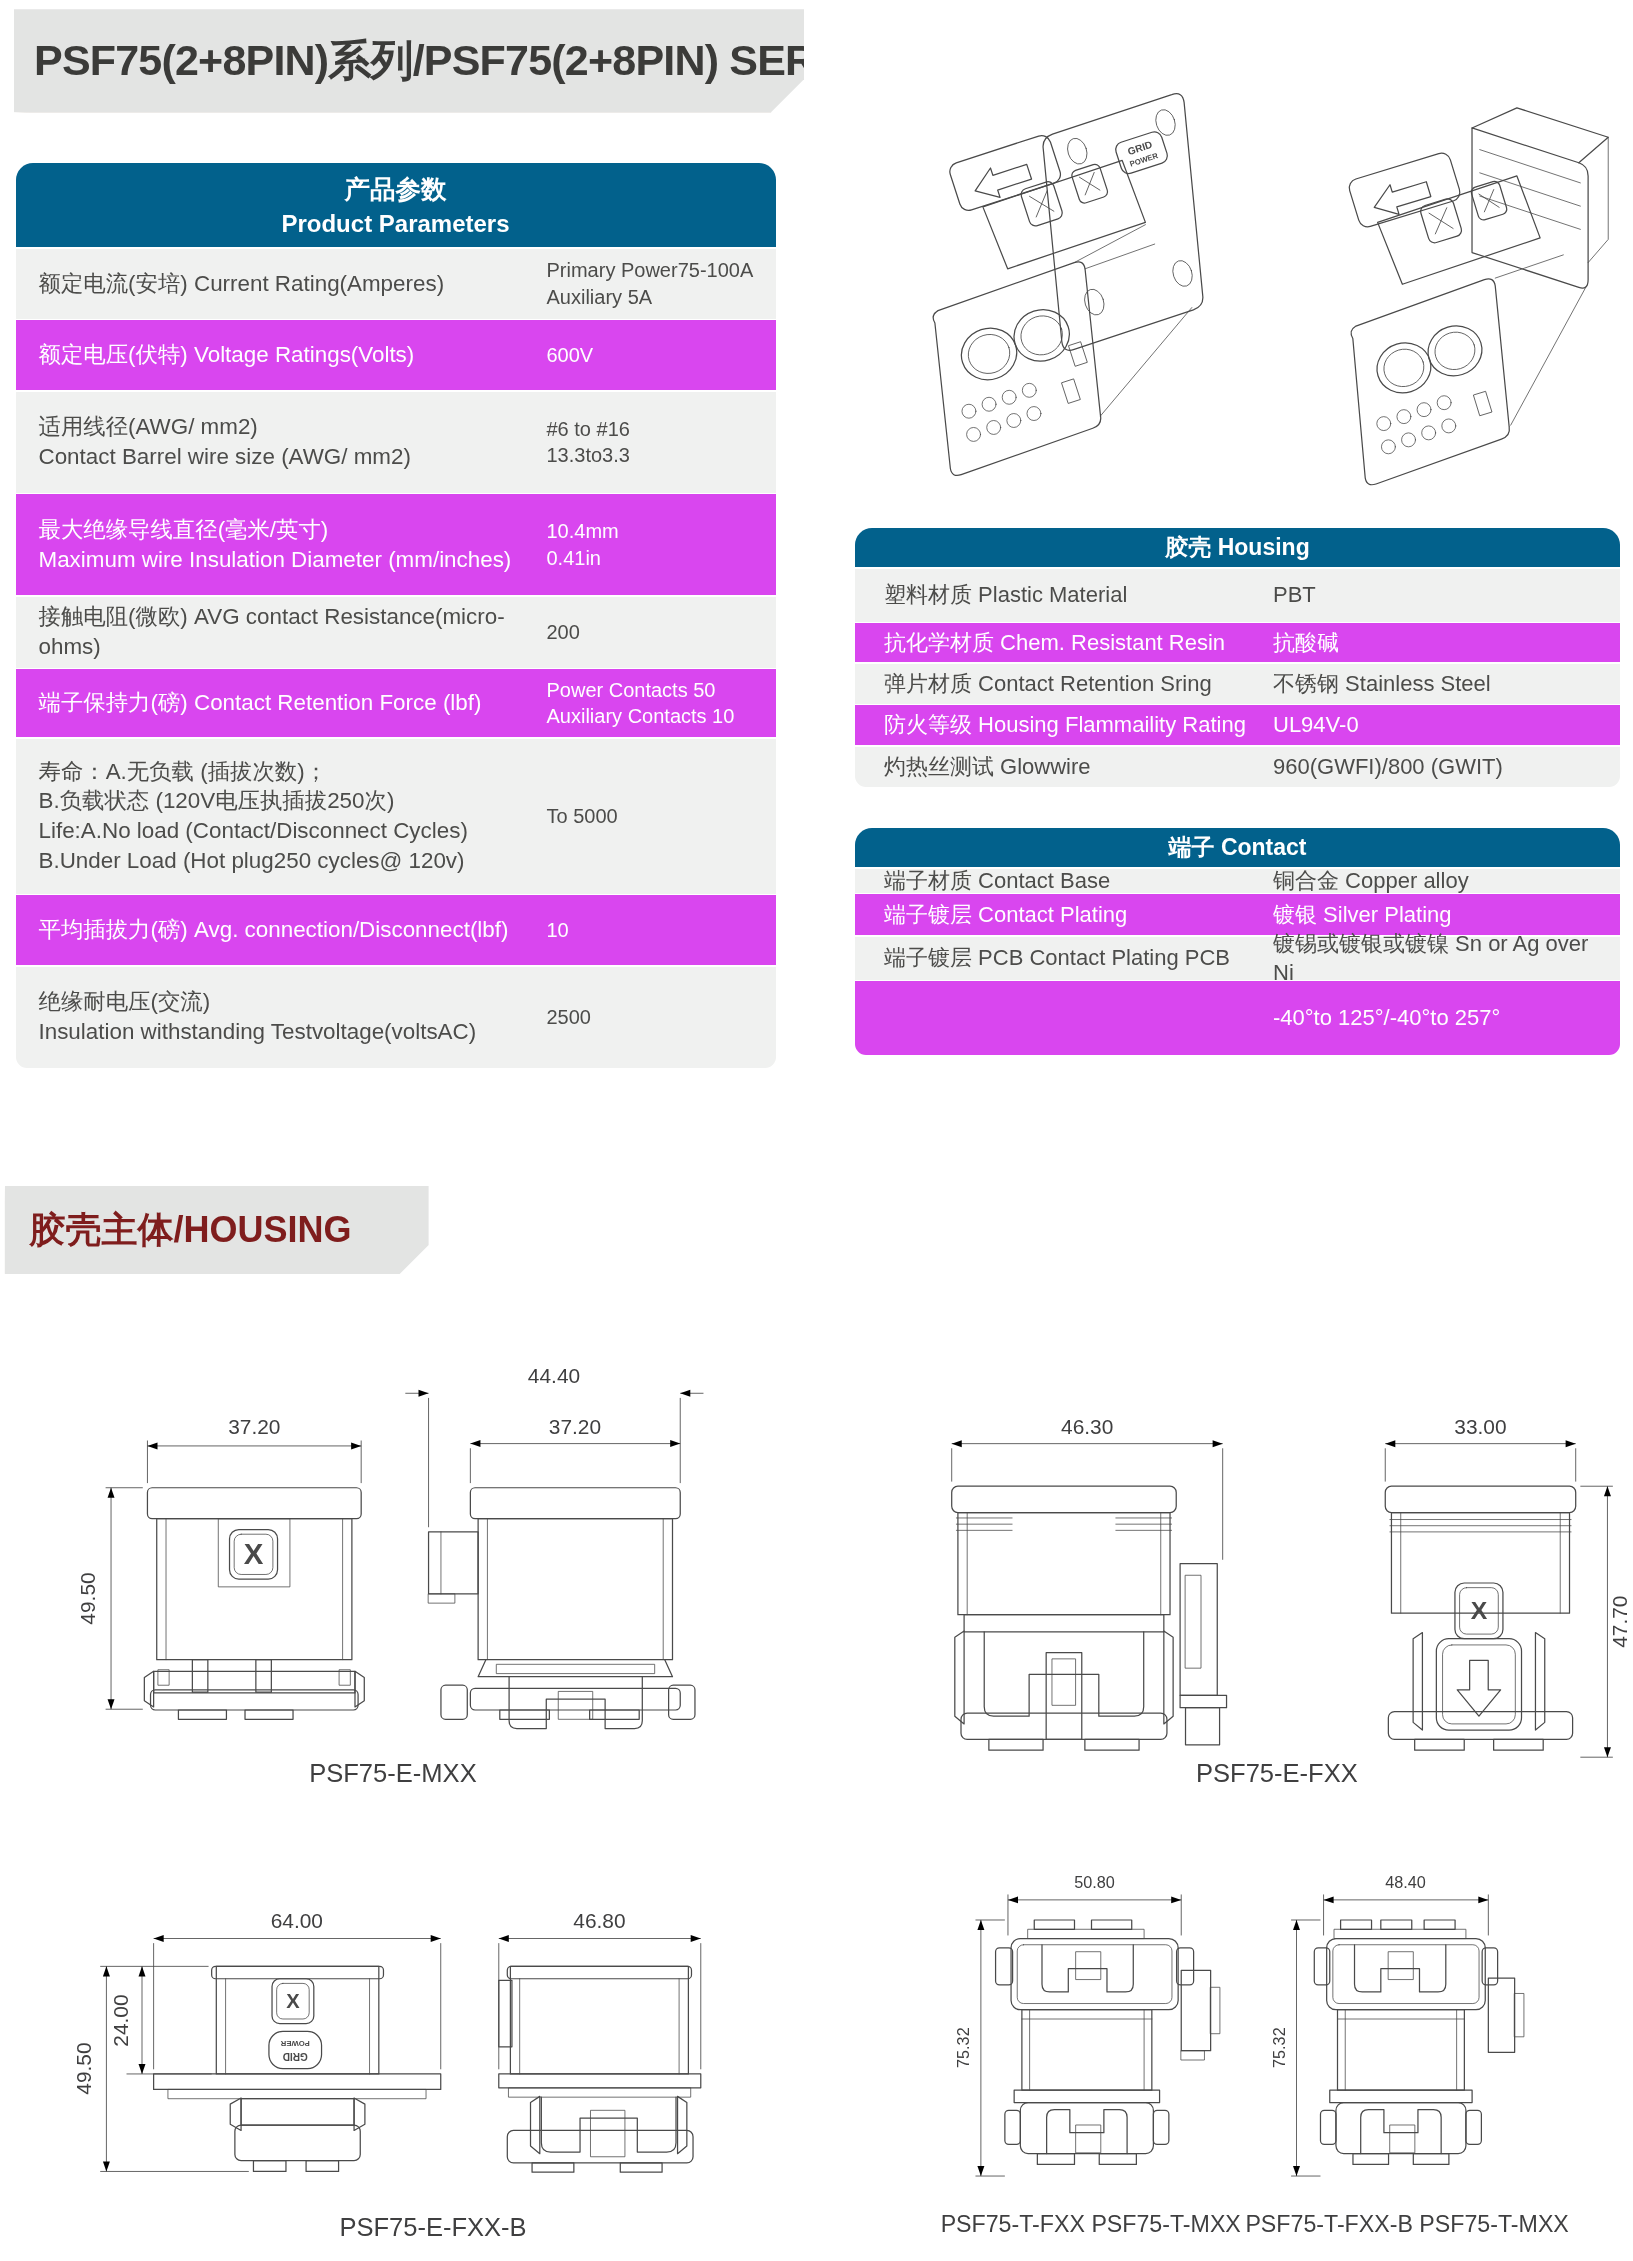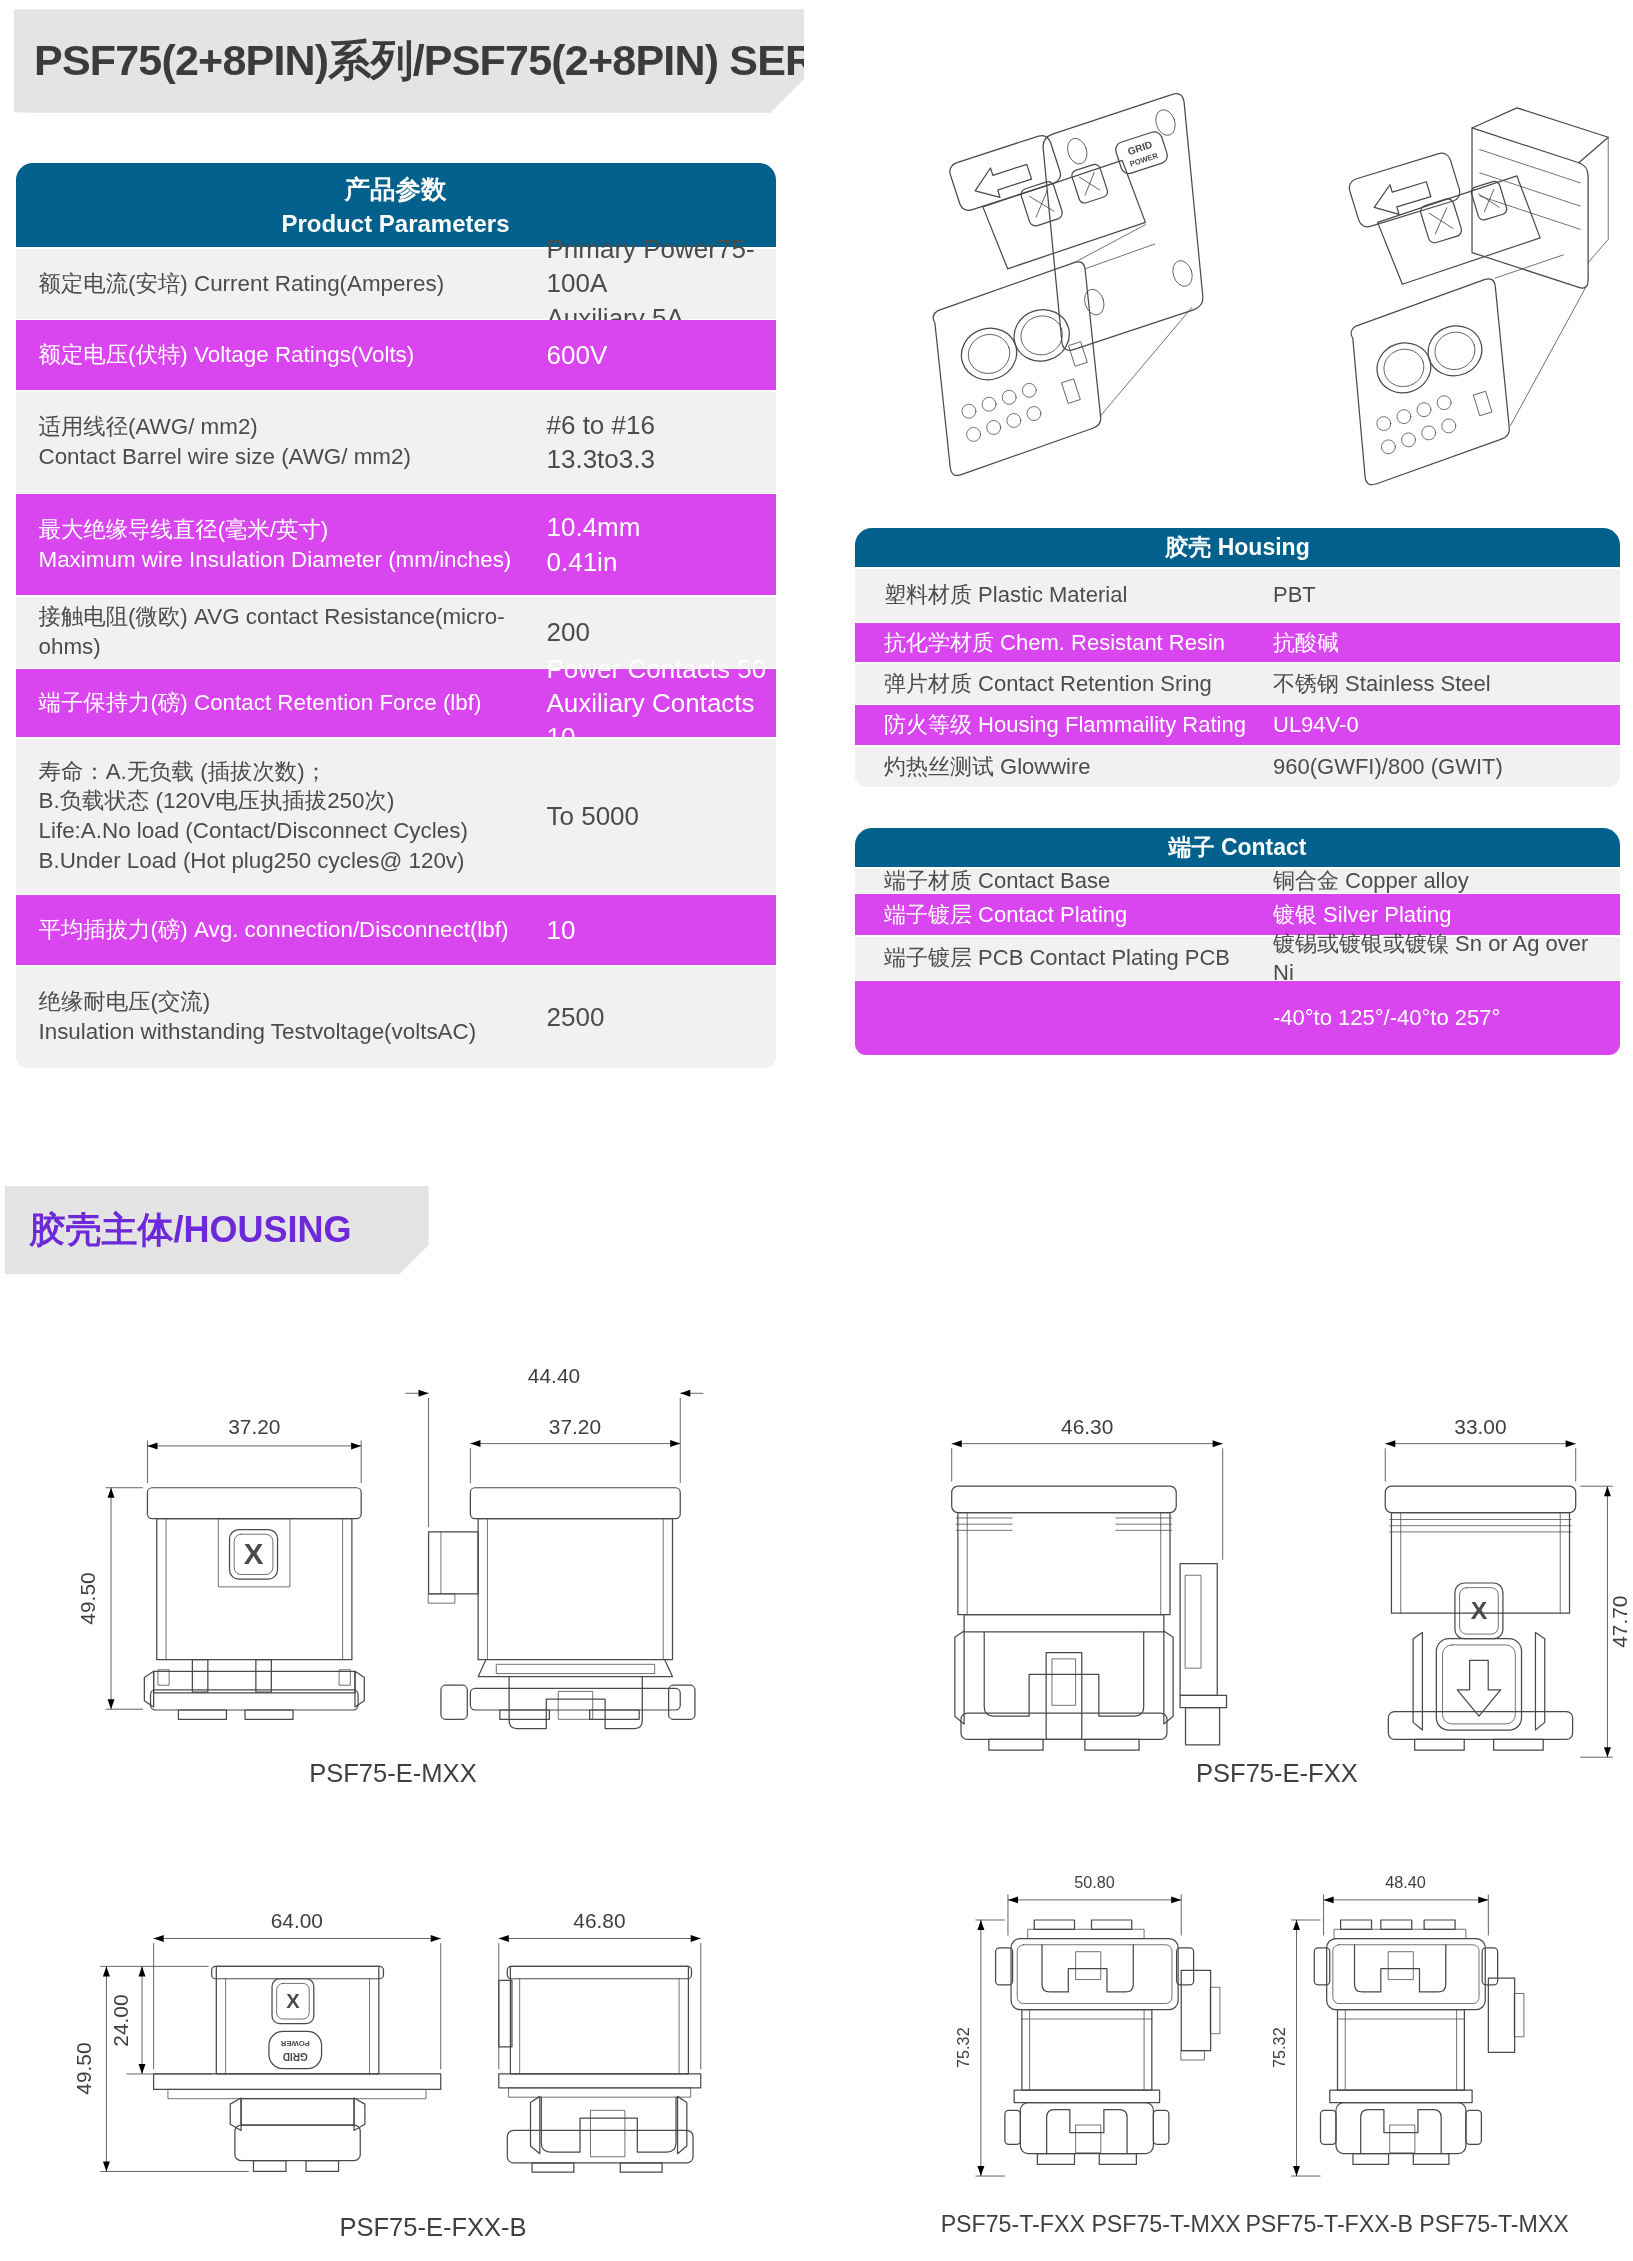--- a/index.html
+++ b/index.html
@@ -7,38 +7,38 @@
         font-family:"Liberation Sans","DejaVu Sans",sans-serif;overflow:hidden;}
 
   
   .banner{position:absolute;background:#E3E4E3;display:flex;align-items:center;
           filter:drop-shadow(5.4px 7px 5.4px rgba(110,92,74,.55));}
   .banner-main{left:14px;top:9.3px;width:790px;height:103px;
           clip-path:polygon(0 0,100% 0,100% calc(100% - 33px),calc(100% - 33px) 100%,0 100%);}
   .banner-main span{padding-left:20px;font-size:43px;font-weight:700;color:#3B3B39;letter-spacing:-0.8px;white-space:nowrap;}
   .banner-housing{left:4.6px;top:1186px;width:424px;height:88px;
           clip-path:polygon(0 0,100% 0,100% calc(100% - 29px),calc(100% - 29px) 100%,0 100%);}
-  .banner-housing span{padding-left:25px;font-size:36px;font-weight:700;color:#6d28d9;white-space:nowrap;}
+  .banner-housing span{padding-left:25px;font-size:36px;font-weight:700;color:#7f1d1d;white-space:nowrap;}
 
   
   .tbl{position:absolute;}
   .trow{position:relative;display:flex;align-items:center;}
   .trow.light{background:#F0F1F0;color:#4C4C4A;}
   .trow.blue{background:#d946ef;color:#ffffff;}
   .thead{background:#02618C;color:#fff;display:flex;flex-direction:column;
          justify-content:center;align-items:center;border-radius:17px 17px 0 0;}
   .cell{white-space:pre-line;line-height:1.32;}
   
   #params{left:15.5px;top:163px;width:760px;}
   #params .thead{height:84px;}
   #params .t-zh{font-size:25.5px;font-weight:700;}
   #params .t-en{font-size:24px;font-weight:700;margin-top:3.1px;}
   #params .trow{margin-top:1.5px;}
   #params .lab{position:absolute;left:23px;right:248px;font-size:22.4px;}
-  #params .val{position:absolute;left:531px;right:7.7px;font-size:26px;}
+  #params .val{position:absolute;left:531px;right:7.7px;font-size:20px;}
   #params .trow:last-child{border-radius:0 0 11px 11px;}
   
   .rtbl{left:855px;width:765px;}
   .rtbl .thead{height:39px;font-size:23px;font-weight:700;flex-direction:row;}
   .rtbl .trow{margin-top:1.5px;}
   .rtbl .lab{position:absolute;left:29px;right:356px;font-size:22px;}
   .rtbl .val{position:absolute;left:418px;right:6.2px;font-size:22px;}
   .rtbl .trow:last-child{border-radius:0 0 11px 11px;}
 
   

